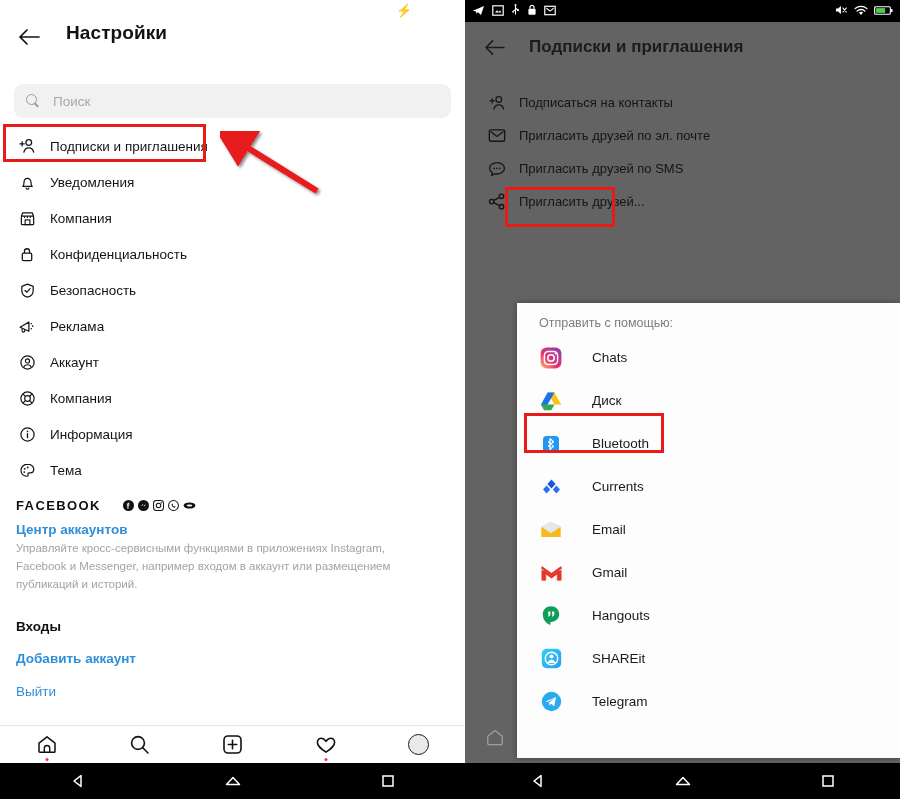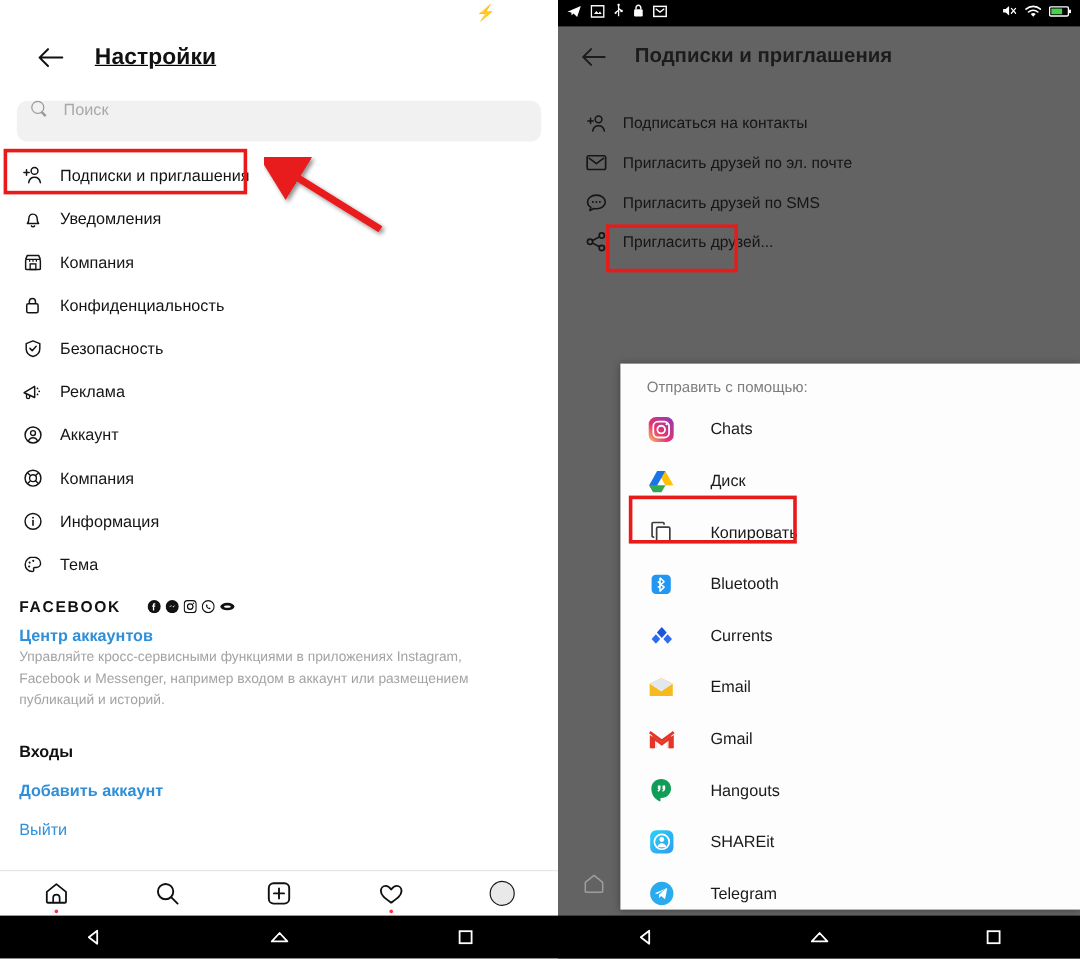--- a/index.html
+++ b/index.html
@@ -29,40 +29,39 @@
   }
   .bolt-icon {
     position: absolute;
     right: 52px; top: 4px;
     color: #2ec42e;
     font-size: 13px;
     line-height: 13px;
   }
   .left-header {
     height: 52px;
-    display: flex; align-items: center;
-    padding-left: 27px;
-    text-decoration: underline;
+    display: flex; 
+    padding-left: 14px;
   }
   .back-arrow-left {
     width: 30px; height: 30px;
     display: flex; align-items: center; justify-content: center;
     font-size: 22px; color: #111;
   }
   .left-title {
     margin-left: 22px;
     font-size: 19px; font-weight: bold; color: #111;
     letter-spacing: .1px;
   }
   .search-box {
     margin: 10px 14px 0 14px;
     height: 34px;
     background: #f1f1f1;
     border-radius: 9px;
-    display: flex; 
+    display: flex; align-items: center;
     padding: 0 12px;
   }
   .search-icon {
     width: 14px; height: 14px; flex: 0 0 auto;
     position: relative;
   }
   .search-icon::before {
     content: ""; position: absolute;
     width: 9px; height: 9px; border: 1.5px solid #9a9a9a;
     border-radius: 50%; left: 0; top: 0;
@@ -619,29 +618,20 @@
             <svg width="22" height="20" viewBox="0 0 22 20">
                 <path d="M7.6 1.6h6.8l6.8 11.8h-6.8z" fill="#ffc107"></path>
                 <path d="M7.6 1.6 1 13.4l3.4 5.9L14.4 1.6z" fill="#1a73e8"></path>
                 <path d="M1 13.4h13.6l-3.4 5.9H4.4z" fill="#34a853"></path>
                 <path d="M7.6 1.6 4.1 7.6 7.5 13.4h7L7.6 1.6z" fill="#0f9d58" opacity=".0"></path>
               </svg>
           </span>
           <span class="app-label">Диск</span>
         </div>
 
-        <div class="share-row">
-          <span class="app-ico">
-            <svg width="21" height="21" viewBox="0 0 21 21">
-                <rect x="6.2" y="6.2" width="11" height="12.4" rx="1.2" stroke="#3d3d3d" stroke-width="1.4" fill="#fff"></rect>
-                <path d="M4.2 14.6H3.4a1 1 0 0 1-1-1V3.4a1 1 0 0 1 1-1h8a1 1 0 0 1 1 1v.8" stroke="#3d3d3d" stroke-width="1.4" fill="none"></path>
-              </svg>
-          </span>
-          <span class="app-label">Копировать</span>
-        </div>
 
         <div class="share-row">
           <span class="app-ico">
             <svg width="20" height="20" viewBox="0 0 20 20">
                 <rect x="2" y="2" width="16" height="16" rx="3.5" fill="#2196f3"></rect>
                 <path d="M9 4.4v11.2l3.4-3.3-5.2-4.8M9 4.4l3.4 3.4-5.2 4.8" stroke="#fff" stroke-width="1.3" fill="none" stroke-linejoin="round"></path>
               </svg>
           </span>
           <span class="app-label">Bluetooth</span>
         </div>

